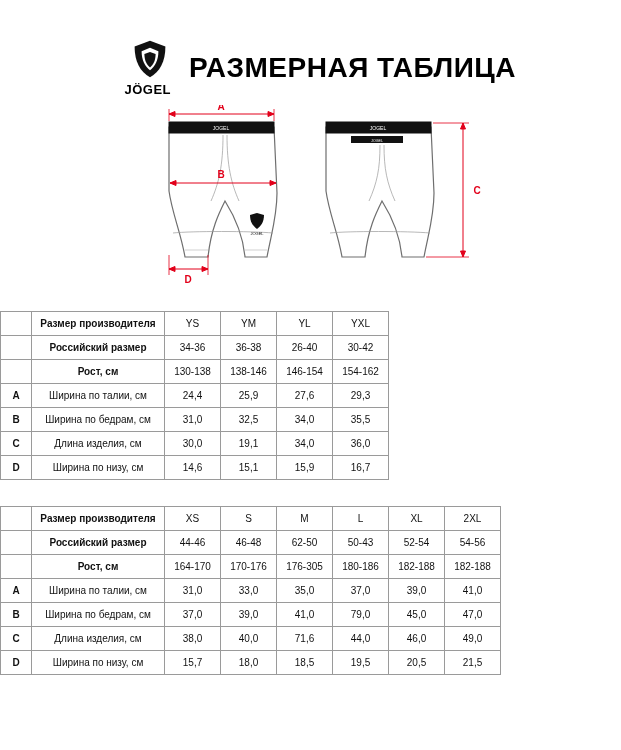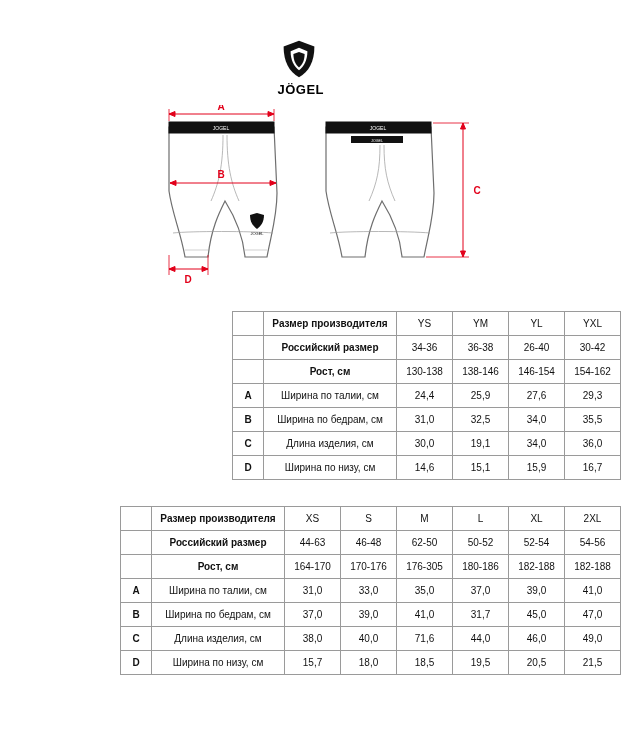--- a/index.html
+++ b/index.html
@@ -26,21 +26,21 @@
     display: flex;
     align-items: center;
     justify-content: center;
     padding-top: 38px;
     gap: 18px;
   }
   .brand {
     width: 66px;
     display: flex;
     flex-direction: column;
-    align-items: flex-start;
+    align-items: flex-end;
   }
   .brand-mark {
     width: 42px;
     height: 42px;
     display: block;
   }
   .brand-name {
     font-size: 13px;
     font-weight: bold;
     letter-spacing: 0.5px;
@@ -58,21 +58,21 @@
     margin-top: 8px;
     display: flex;
     justify-content: center;
   }
 
   
   .tables {
     margin-top: 6px;
     display: flex;
     flex-direction: column;
-    align-items: flex-end;
+    align-items: flex-start;
     gap: 26px;
   }
   table.size-table {
     border-collapse: collapse;
     font-size: 10px;
     color: #111;
   }
   table.size-table td {
     border: 1px solid #9a9a9a;
     height: 23px;
@@ -117,20 +117,21 @@
 
   <div class="header">
     <div class="brand">
       <svg class="brand-mark" viewBox="0 0 60 60">
         <path d="M30 4 L52 12 C52 34 44 48 30 56 C16 48 8 34 8 12 Z" fill="#111111"></path>
         <path d="M30 14 L42 19 C42 32 37 41 30 46 C23 41 18 32 18 19 Z" fill="#ffffff"></path>
         <path d="M30 20 L38 23 C38 32 35 38 30 42 C25 38 22 32 22 23 Z" fill="#111111"></path>
       </svg>
       <div class="brand-name">JÖGEL</div>
     </div>
+    <div class="title">РАЗМЕРНАЯ ТАБЛИЦА</div>
   </div>
 
   <div class="figure">
     <svg width="400" height="200" viewBox="0 0 400 200">
 
       <g>
 
         <path d="M58 22 L163 22 L166 88 C166 112 160 130 156 152 L134 152 C132 130 124 112 114 96 C108 108 100 124 97 152 L74 152 C70 128 61 108 58 86 Z" fill="#ffffff" stroke="#6e6e6e" stroke-width="1.2"></path>
 
         <rect x="58" y="17" width="105" height="11" fill="#111111" stroke="#111111" stroke-width="1"></rect>
@@ -270,24 +271,24 @@
           <td class="valcell hdr">XS</td>
           <td class="valcell hdr">S</td>
           <td class="valcell hdr">M</td>
           <td class="valcell hdr">L</td>
           <td class="valcell hdr">XL</td>
           <td class="valcell hdr">2XL</td>
         </tr>
         <tr>
           <td class="letter"></td>
           <td class="rowlabel center">Российский размер</td>
-          <td class="valcell">44-63</td>
+          <td class="valcell">44-46</td>
           <td class="valcell">46-48</td>
           <td class="valcell">62-50</td>
-          <td class="valcell">50-52</td>
+          <td class="valcell">50-43</td>
           <td class="valcell">52-54</td>
           <td class="valcell">54-56</td>
         </tr>
         <tr>
           <td class="letter"></td>
           <td class="rowlabel center">Рост, см</td>
           <td class="valcell">164-170</td>
           <td class="valcell">170-176</td>
           <td class="valcell">176-305</td>
           <td class="valcell">180-186</td>
@@ -303,21 +304,21 @@
           <td class="valcell">37,0</td>
           <td class="valcell">39,0</td>
           <td class="valcell">41,0</td>
         </tr>
         <tr>
           <td class="letter">B</td>
           <td class="rowlabel">Ширина по бедрам, см</td>
           <td class="valcell">37,0</td>
           <td class="valcell">39,0</td>
           <td class="valcell">41,0</td>
-          <td class="valcell">31,7</td>
+          <td class="valcell">79,0</td>
           <td class="valcell">45,0</td>
           <td class="valcell">47,0</td>
         </tr>
         <tr>
           <td class="letter">C</td>
           <td class="rowlabel">Длина изделия, см</td>
           <td class="valcell">38,0</td>
           <td class="valcell">40,0</td>
           <td class="valcell">71,6</td>
           <td class="valcell">44,0</td>

